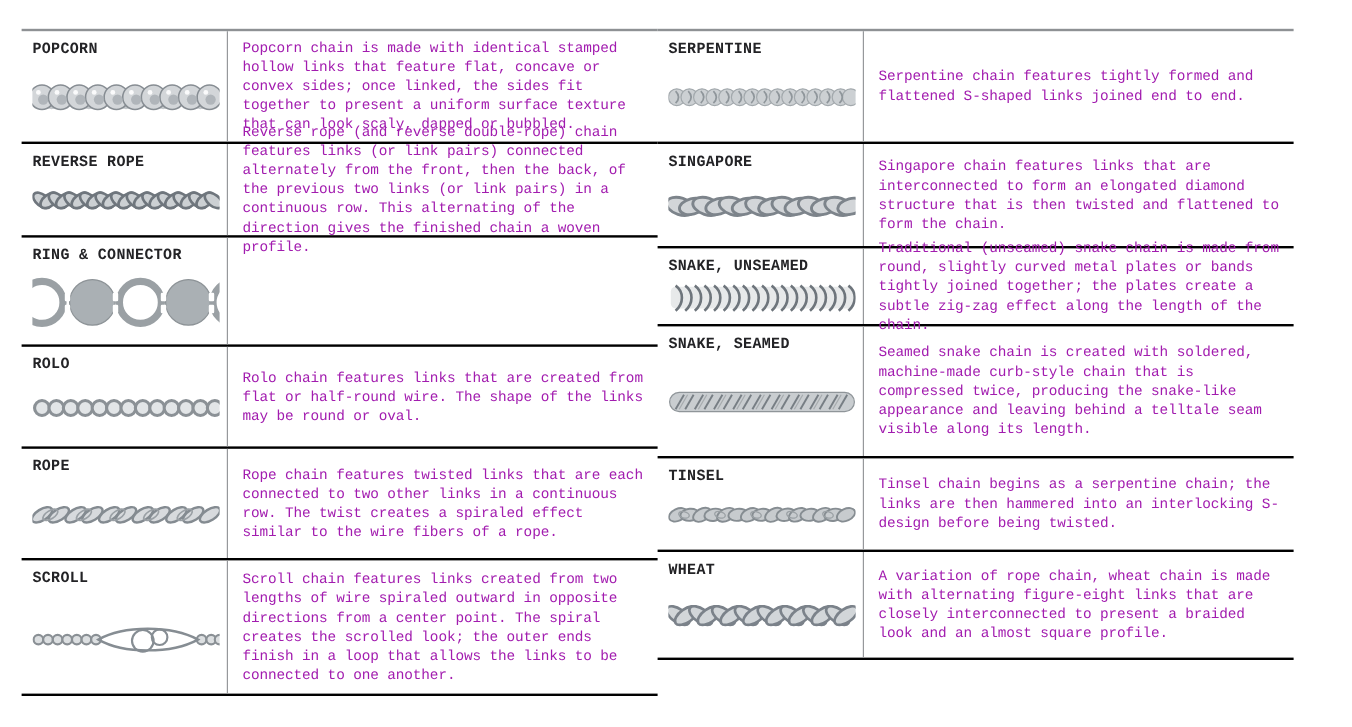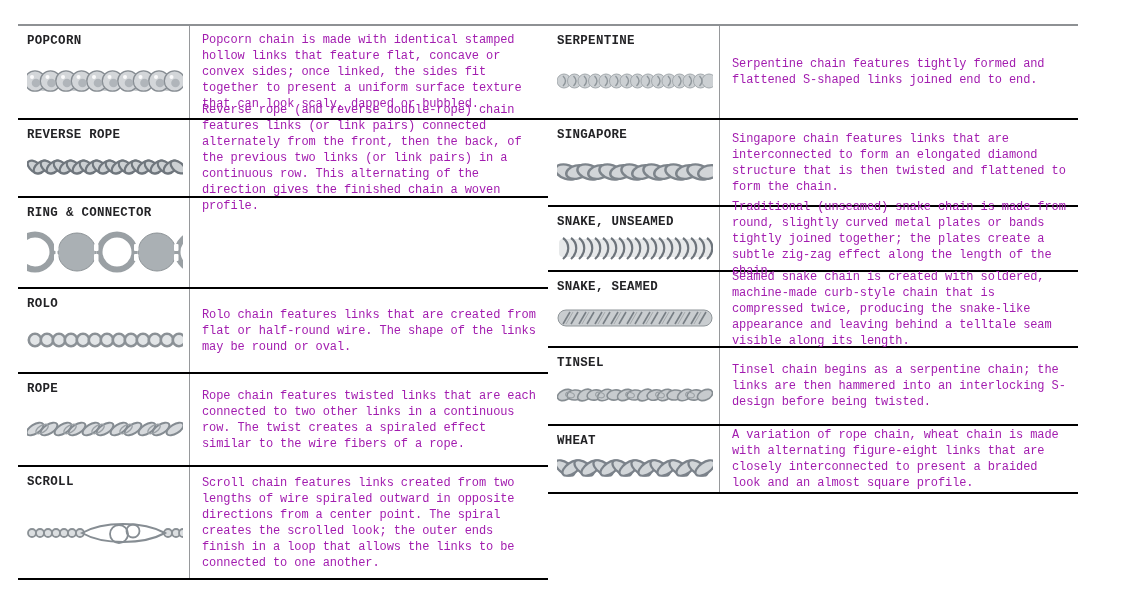--- a/index.html
+++ b/index.html
@@ -17,23 +17,23 @@
   }
   .t-left .row:nth-child(1){height:94px}
   .t-left .row:nth-child(2){height:78px}
   .t-left .row:nth-child(3){height:91px}
   .t-left .row:nth-child(4){height:85px}
   .t-left .row:nth-child(5){height:93px}
   .t-left .row:nth-child(6){height:113px}
   .t-right .row:nth-child(1){height:94px}
   .t-right .row:nth-child(2){height:87px}
   .t-right .row:nth-child(3){height:65px}
-  .t-right .row:nth-child(4){height:76px}
+  .t-right .row:nth-child(4){height:110px}
   .t-right .row:nth-child(5){height:78px}
-  .t-right .row:nth-child(6){height:68px}
+  .t-right .row:nth-child(6){height:90px}
   .name-cell{
     width:172px;box-sizing:border-box;border-right:1.5px solid #96989b;
     padding:7px 6px 4px 9px;display:flex;flex-direction:column;
   }
   .chain-name{
     font-weight:bold;font-size:13px;letter-spacing:0.3px;line-height:15px;
     transform-origin:left center;transform:scaleX(0.96);white-space:nowrap;
   }
   .img-wrap{flex:1;display:flex;align-items:center;}
   .chain-img{display:block;}

